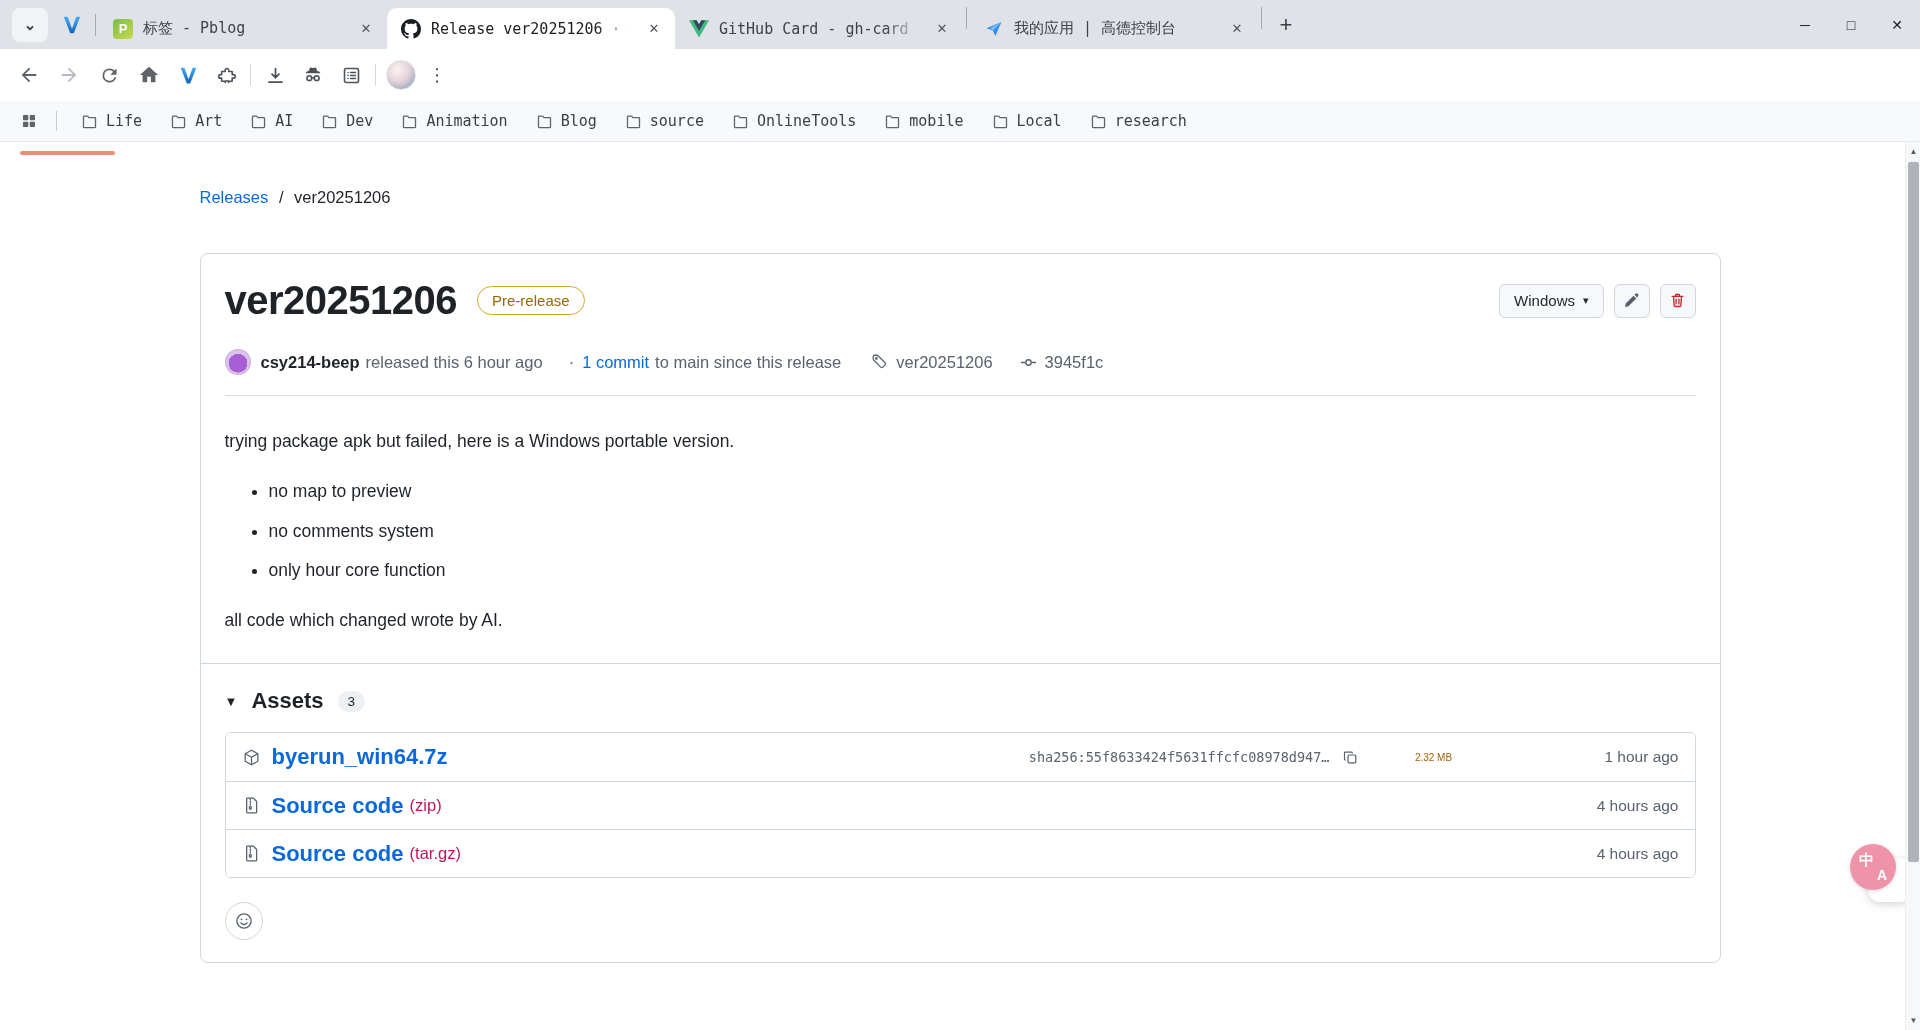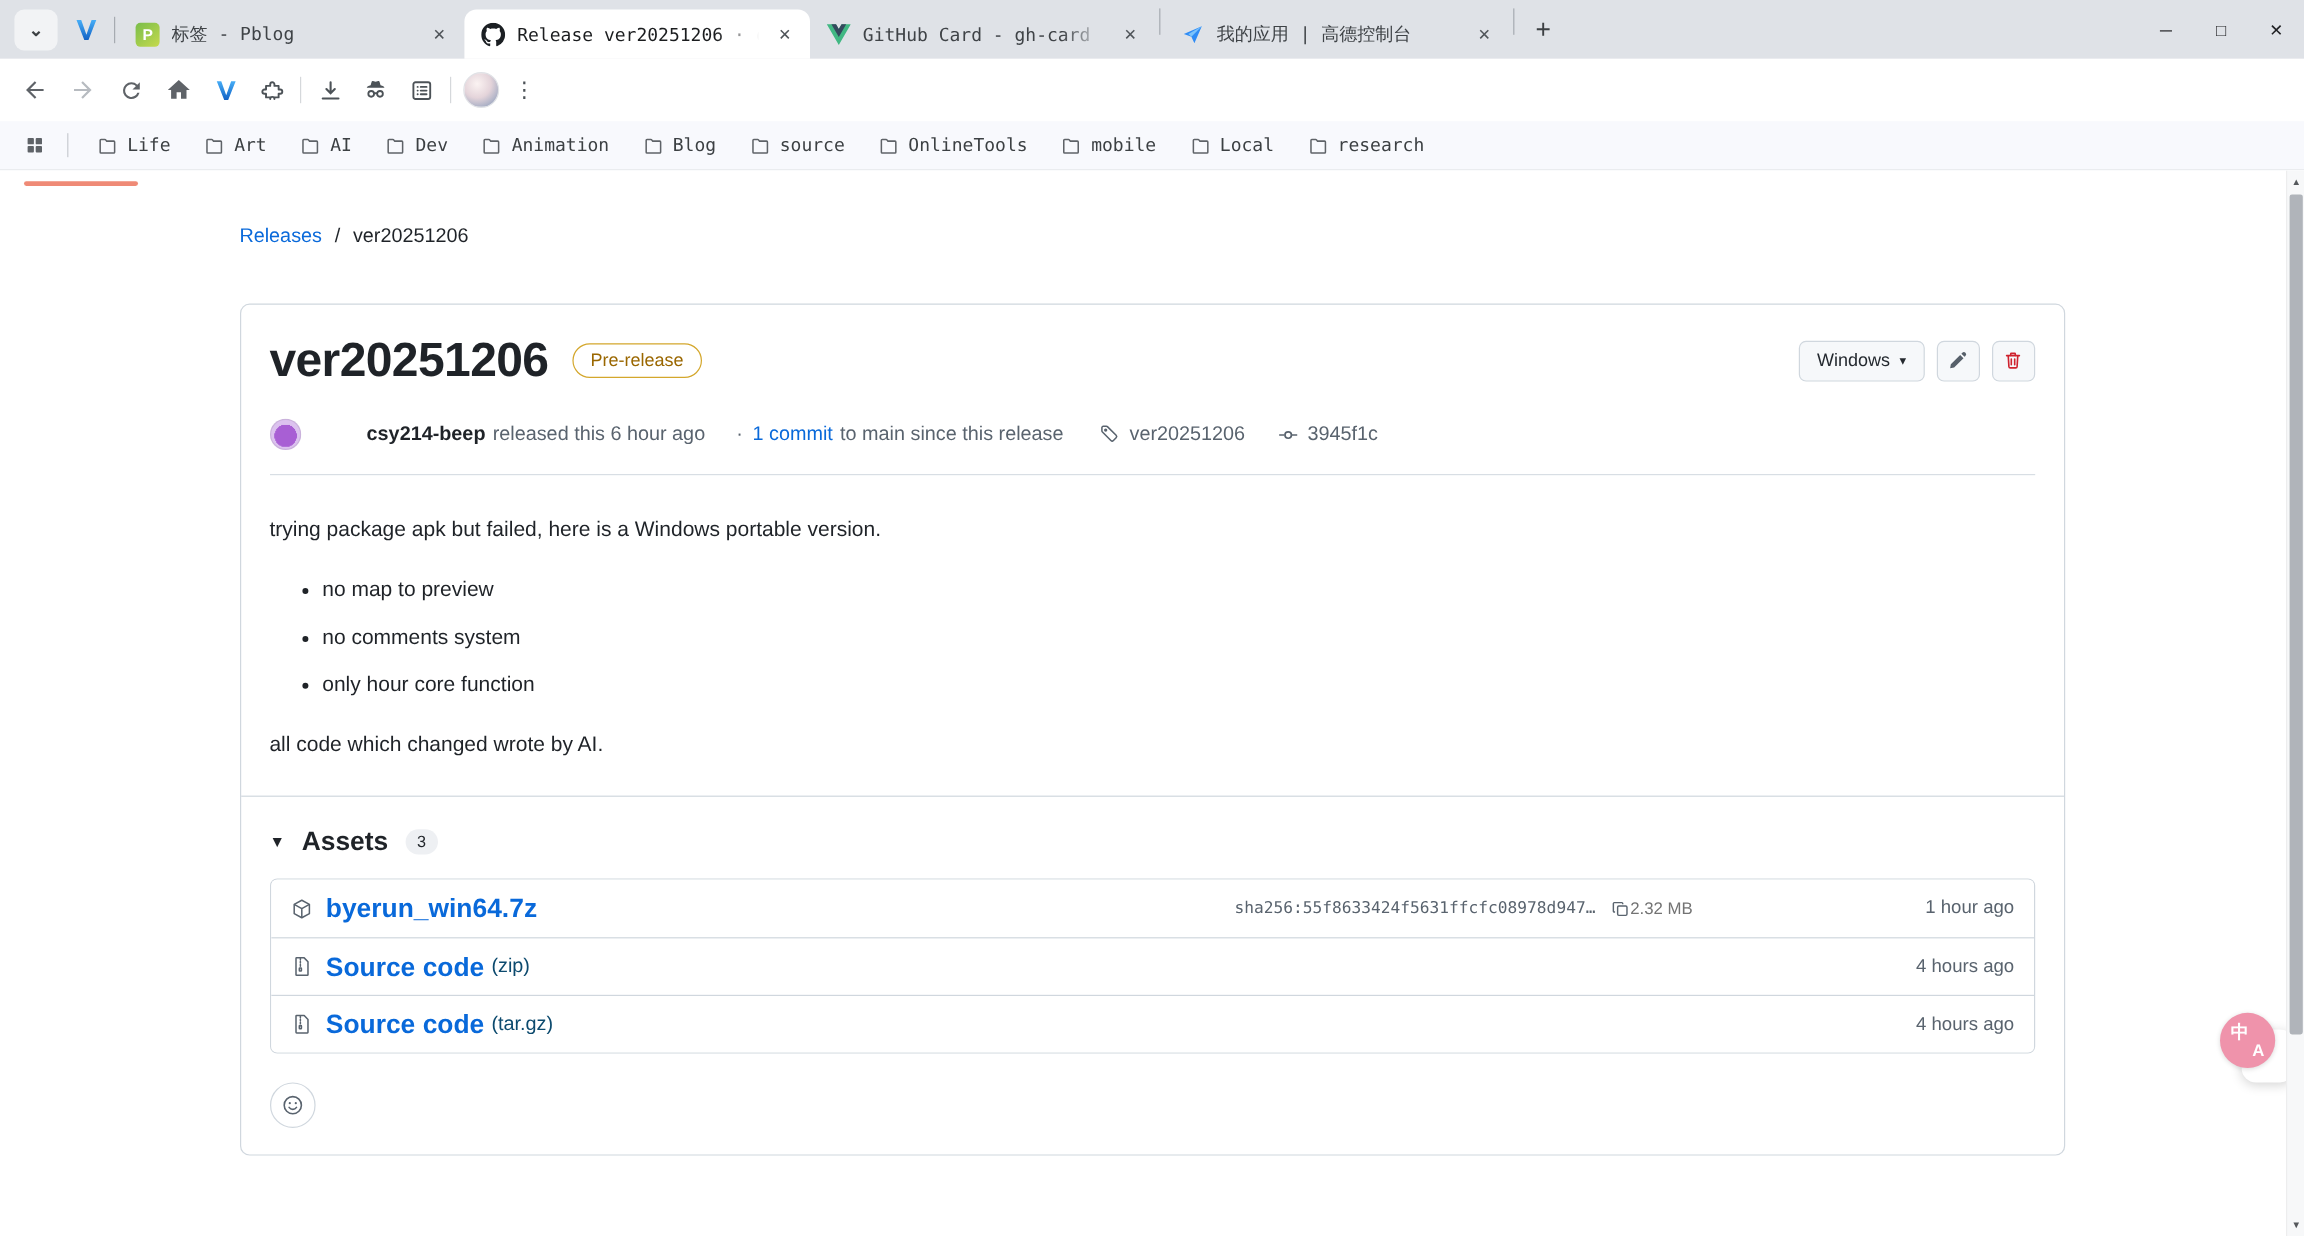--- a/index.html
+++ b/index.html
@@ -63,21 +63,21 @@
   .head-actions { margin-left:auto; display:flex; gap:10px; }
   .btn { height:34px; background:#f6f8fa; border:1px solid #d0d7de; border-radius:6px; font-size:15px; color:#24292f;
          display:flex; align-items:center; padding:0 14px; gap:8px; font-family:"Liberation Sans",sans-serif; }
   .btn .caret { font-size:11px; color:#24292f; }
   .icon-btn { width:36px; padding:0; justify-content:center; color:#57606a; }
   .icon-btn.danger { color:#cf222e; }
 
   .author-row { display:flex; align-items:center; margin-top:26px; font-size:16.5px; color:#59636e; flex-wrap:nowrap; }
   .gh-avatar { width:26px; height:26px; border-radius:50%; flex:none; margin-right:10px;
                background:radial-gradient(circle at 50% 55%, #a85fd4 52%, #dcc2ef 53%); border:1px solid rgba(0,0,0,.08); }
-  .author-row b { color:#1f2328; font-weight:700; margin-right:6px;margin-left:45px; }
+  .author-row b { color:#1f2328; font-weight:700; margin-right:6px; }
   .author-row .dot { margin:0 8px 0 26px; }
   .author-row a { color:#0969da; text-decoration:none; }
   .meta-group { display:flex; align-items:center; gap:7px; margin-left:30px; color:#59636e; }
   .meta-group svg { flex:none; }
 
   .head-hr { border:none; border-top:1px solid #d8dee4; margin-top:20px; }
 
   .card-body { padding:6px 24px 0 24px; font-size:17.5px; color:#1f2328; line-height:1.5; }
   .card-body .intro { margin-top:26px; }
   .card-body ul { margin:24px 0 0 26px; padding-left:18px; }
@@ -90,25 +90,25 @@
   .assets-head { display:flex; align-items:center; gap:14px; }
   .assets-caret { font-size:13px; color:#1f2328; }
   .assets-title { font-size:22px; font-weight:700; color:#1f2328; }
   .counter { font-size:13.5px; background:#eef0f3; border-radius:999px; padding:3px 10px; color:#1f2328; }
 
   .assets-table { margin-top:18px; border:1px solid #d0d7de; border-radius:6px; overflow:hidden; }
   .asset-row { display:flex; align-items:center; height:48px; padding:0 16px; border-top:1px solid #d0d7de; background:#fff; }
   .asset-row:first-child { border-top:none; }
   .asset-row .aicon { color:#59636e; margin-right:11px; flex:none; display:flex; }
   .asset-link { color:#0969da; font-size:22px; font-weight:600; text-decoration:none; }
-  .asset-suffix { color:#0c4a6e; font-size:16.5px; font-weight:400; margin-left:6px; text-decoration:none; }
+  .asset-suffix { color:#be185d; font-size:16.5px; font-weight:400; margin-left:6px; text-decoration:none; }
   .sha-group { margin-left:auto; display:flex; align-items:center; gap:12px; color:#59636e;
                font-family:"DejaVu Sans Mono", monospace; font-size:13.5px; }
   .copy-btn { color:#59636e; display:flex; }
-  .asset-size { width:150px; text-align:left; color:#737373; font-size:14px; }
+  .asset-size { width:150px; text-align:center; color:#a16207; font-size:10px; }
   .asset-age { width:170px; text-align:right; color:#59636e; font-size:15.5px; }
   .spacer { margin-left:auto; }
 
   .emoji-btn { margin-top:24px; width:38px; height:38px; border:1px solid #d0d7de; border-radius:50%; background:#fff;
                display:flex; align-items:center; justify-content:center; color:#59636e; }
 
   
   .fab-wrap { position:absolute; right:8px; top:702px; width:62px; height:62px; }
   .fab-card { position:absolute; right:0; top:14px; width:44px; height:44px; background:#fff; border-radius:12px;
               box-shadow:0 2px 10px rgba(0,0,0,.18); }

